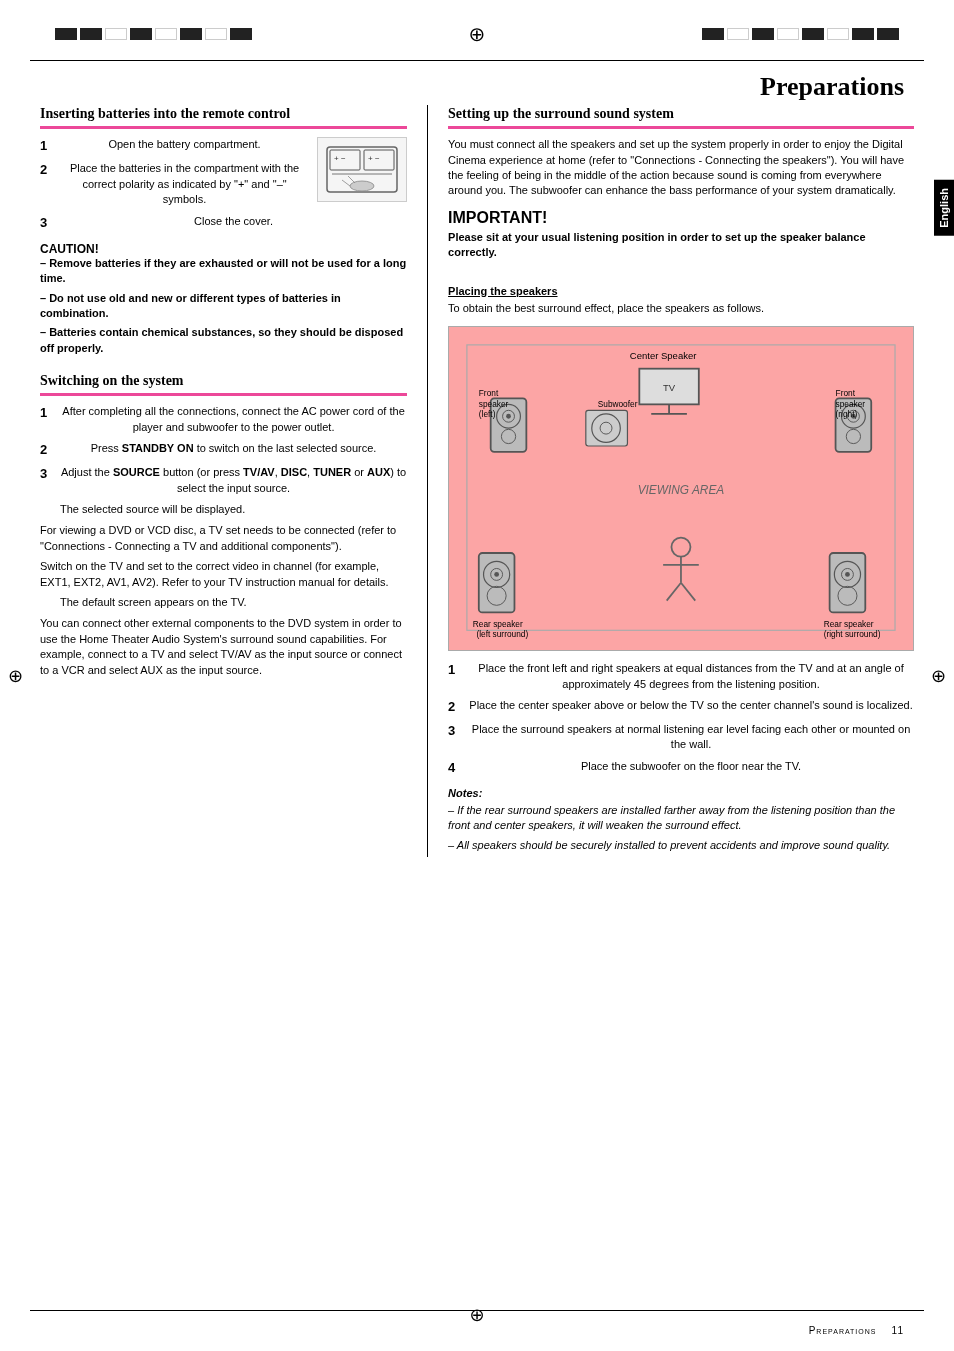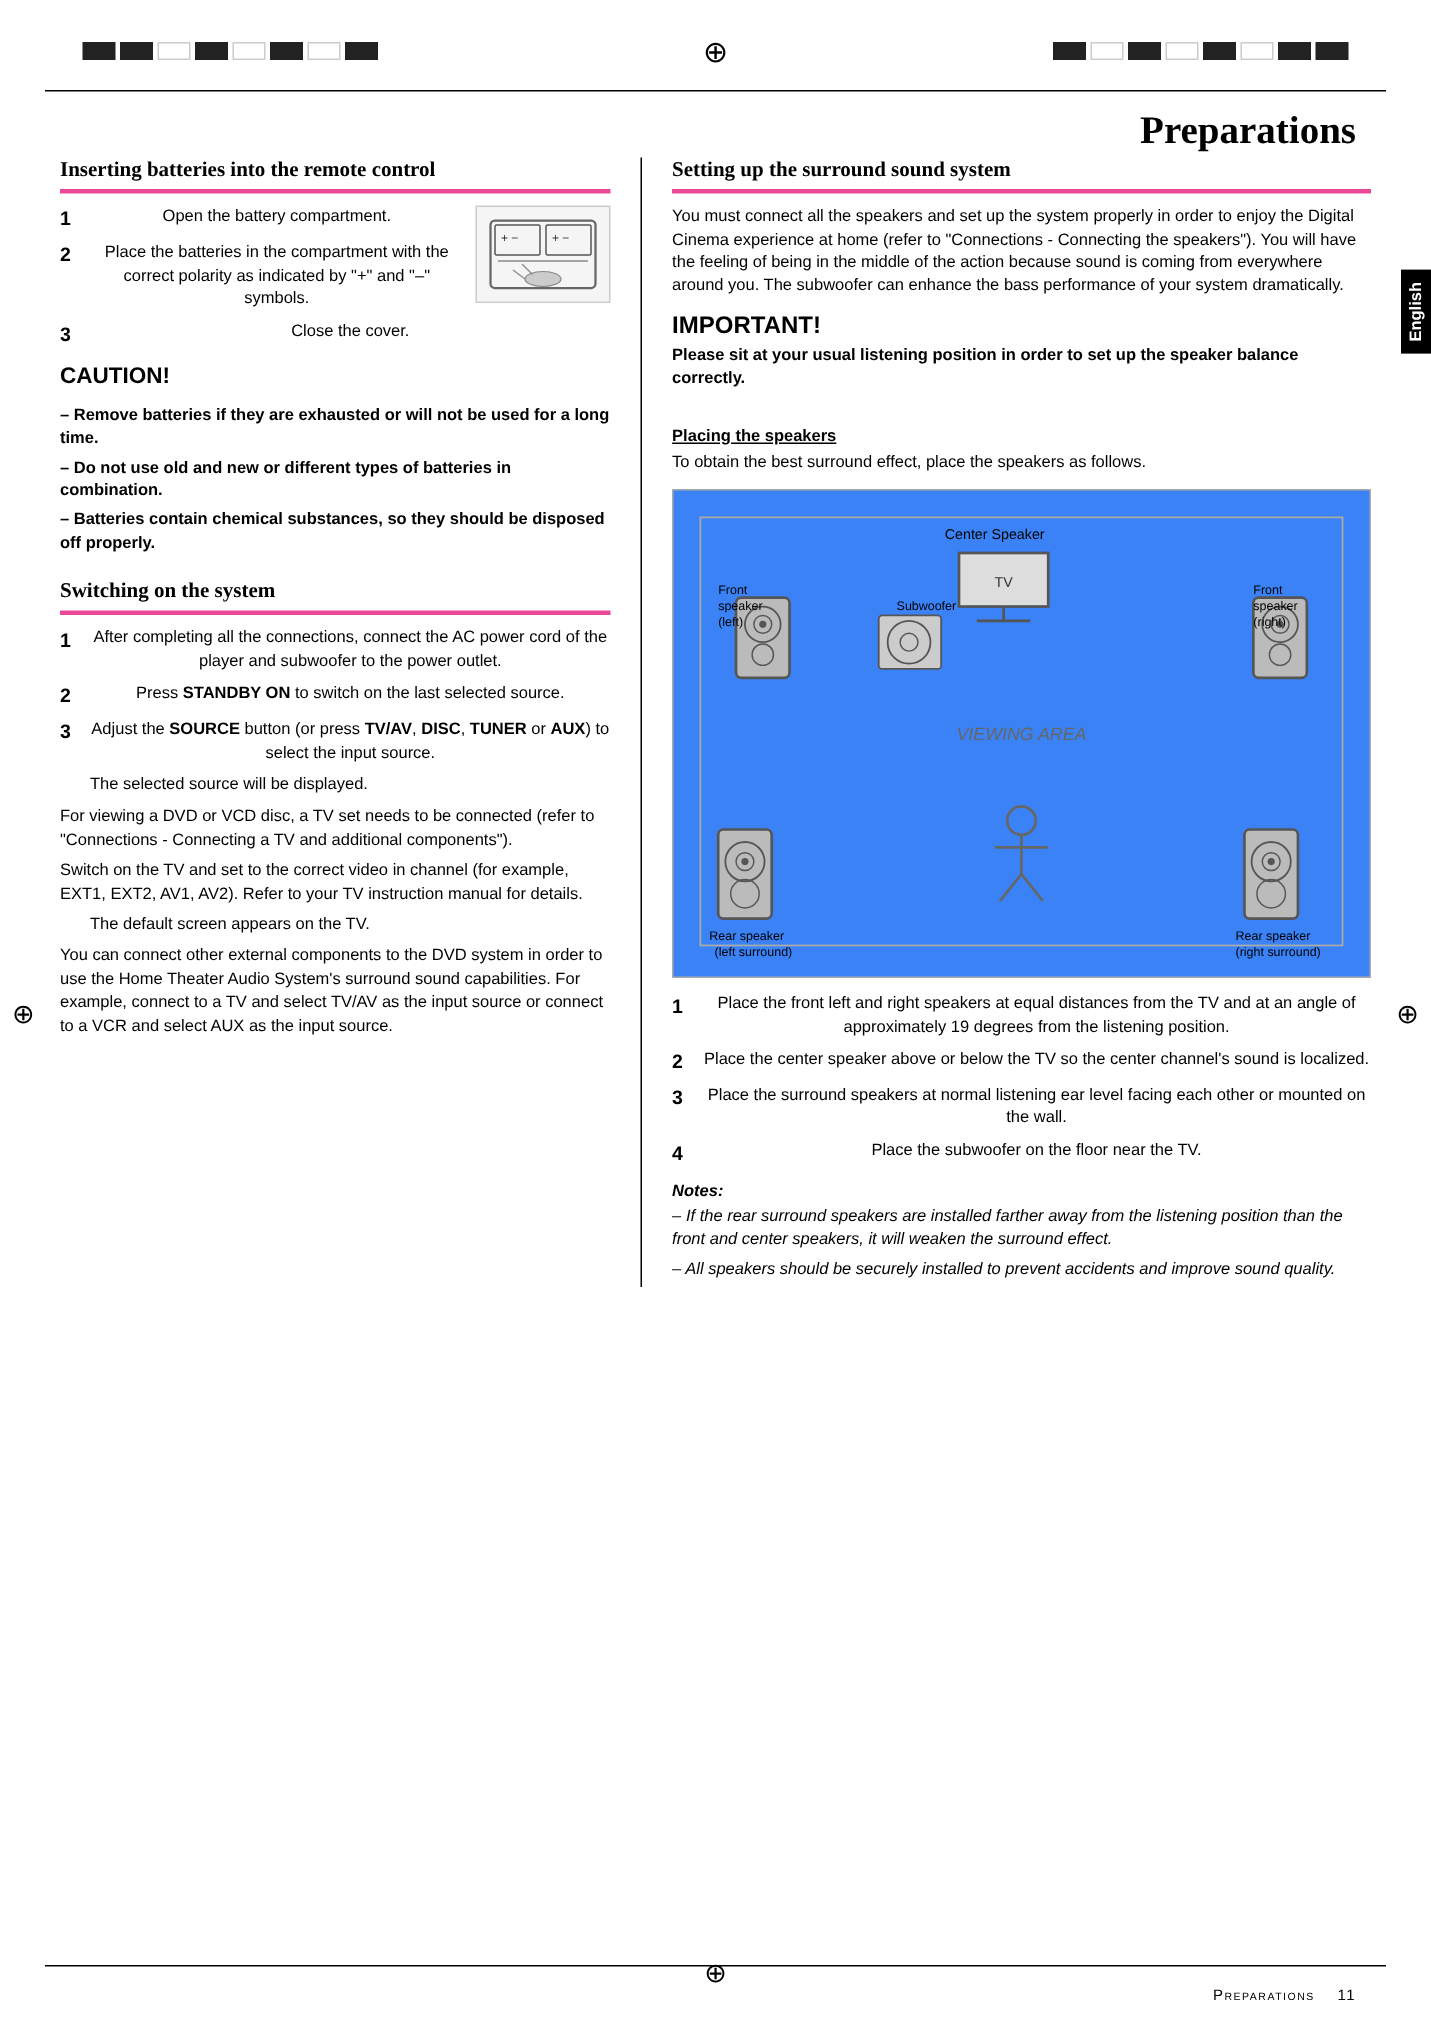--- a/index.html
+++ b/index.html
@@ -152,22 +152,22 @@
 
     
     .bold { font-weight: bold; }
 
     
     .caution-section {
       margin-top: 10px;
     }
     .caution-title {
       font-weight: bold;
-      font-size: 15px;
-      margin-bottom: 11px;
+      font-size: 12px;
+      margin-bottom: 0;
     }
     .caution-item {
       margin-bottom: 4px;
       line-height: 1.4;
     }
 
     
     .battery-img {
       float: right;
       width: 90px;
@@ -183,21 +183,21 @@
     .battery-img svg {
       width: 80px;
       height: 55px;
     }
 
     
     .speaker-diagram {
       margin: 10px 0;
       border: 1px solid #aaa;
       padding: 6px;
-      background: #3b82f6;
+      background: #fca5a5;
       text-align: center;
     }
     .speaker-diagram svg {
       width: 100%;
       height: auto;
     }
 
     
     .notes-section {
       margin-top: 10px;
@@ -459,21 +459,21 @@
             <circle cx="15" cy="36" r="8" fill="none" stroke="#555" stroke-width="0.8"></circle>
             <text x="-5" y="62" font-size="7" fill="#000">Rear speaker</text>
             <text x="-5" y="71" font-size="7" fill="#000">(right surround)</text>
           </g>
         </svg>
       </div>
 
       <ul class="num-list" style="margin-top:8px;">
         <li>
           <span class="num">1</span>
-          <span class="text">Place the front left and right speakers at equal distances from the TV and at an angle of approximately 19 degrees from the listening position.</span>
+          <span class="text">Place the front left and right speakers at equal distances from the TV and at an angle of approximately 45 degrees from the listening position.</span>
         </li>
         <li>
           <span class="num">2</span>
           <span class="text">Place the center speaker above or below the TV so the center channel's sound is localized.</span>
         </li>
         <li>
           <span class="num">3</span>
           <span class="text">Place the surround speakers at normal listening ear level facing each other or mounted on the wall.</span>
         </li>
         <li>

